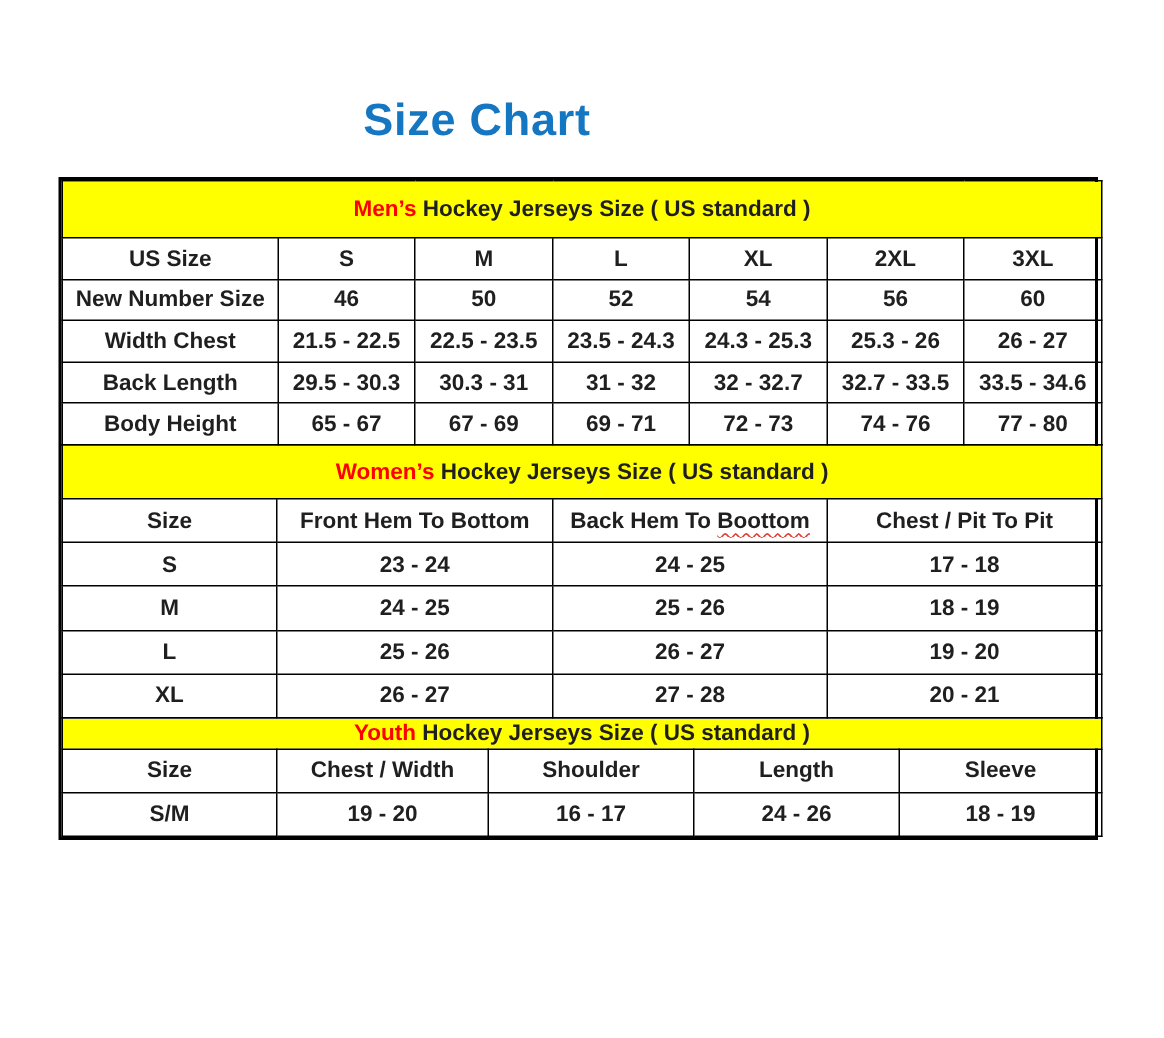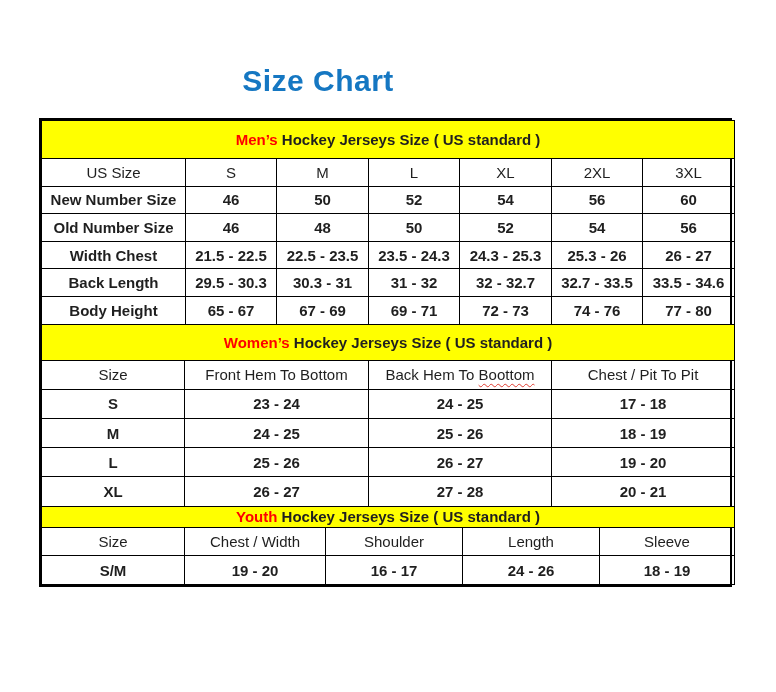--- a/index.html
+++ b/index.html
@@ -48,21 +48,21 @@
     font-size: 15px;
     overflow: hidden;
     white-space: nowrap;
   }
   td.band {
     background: var(--band_yellow);
     font-weight: bold;
     font-size: 16.5px;
   }
   td.band .band-red { color: var(--section_red); margin-top: 12px; }
-  tr.head-row th { font-weight: normal; }
+  tr.head-row th { font-weight: bold; }
   td.cell, td.row-label { font-weight: bold; }
   th.row-label { font-weight: bold; }
   .spellcheck {
     text-decoration: underline;
     text-decoration-style: wavy;
     text-decoration-color: var(--spellcheck_red);
     text-decoration-thickness: 1px;
     text-underline-offset: 3px;
   }
 </style>
@@ -98,29 +98,20 @@
           <tr style="height: 27.6px;">
             <td class="row-label">New Number Size</td>
             <td class="cell">46</td>
             <td class="cell">50</td>
             <td class="cell">52</td>
             <td class="cell">54</td>
             <td class="cell">56</td>
             <td class="cell">60</td>
           </tr>
           <tr style="height: 27.6px;">
-            <td class="row-label">Old Number Size</td>
-            <td class="cell">46</td>
-            <td class="cell">48</td>
-            <td class="cell">50</td>
-            <td class="cell">52</td>
-            <td class="cell">54</td>
-            <td class="cell">56</td>
-          </tr>
-          <tr style="height: 27.6px;">
             <td class="row-label">Width Chest</td>
             <td class="cell">21.5 - 22.5</td>
             <td class="cell">22.5 - 23.5</td>
             <td class="cell">23.5 - 24.3</td>
             <td class="cell">24.3 - 25.3</td>
             <td class="cell">25.3 - 26</td>
             <td class="cell">26 - 27</td>
           </tr>
           <tr style="height: 27.6px;">
             <td class="row-label">Back Length</td>

